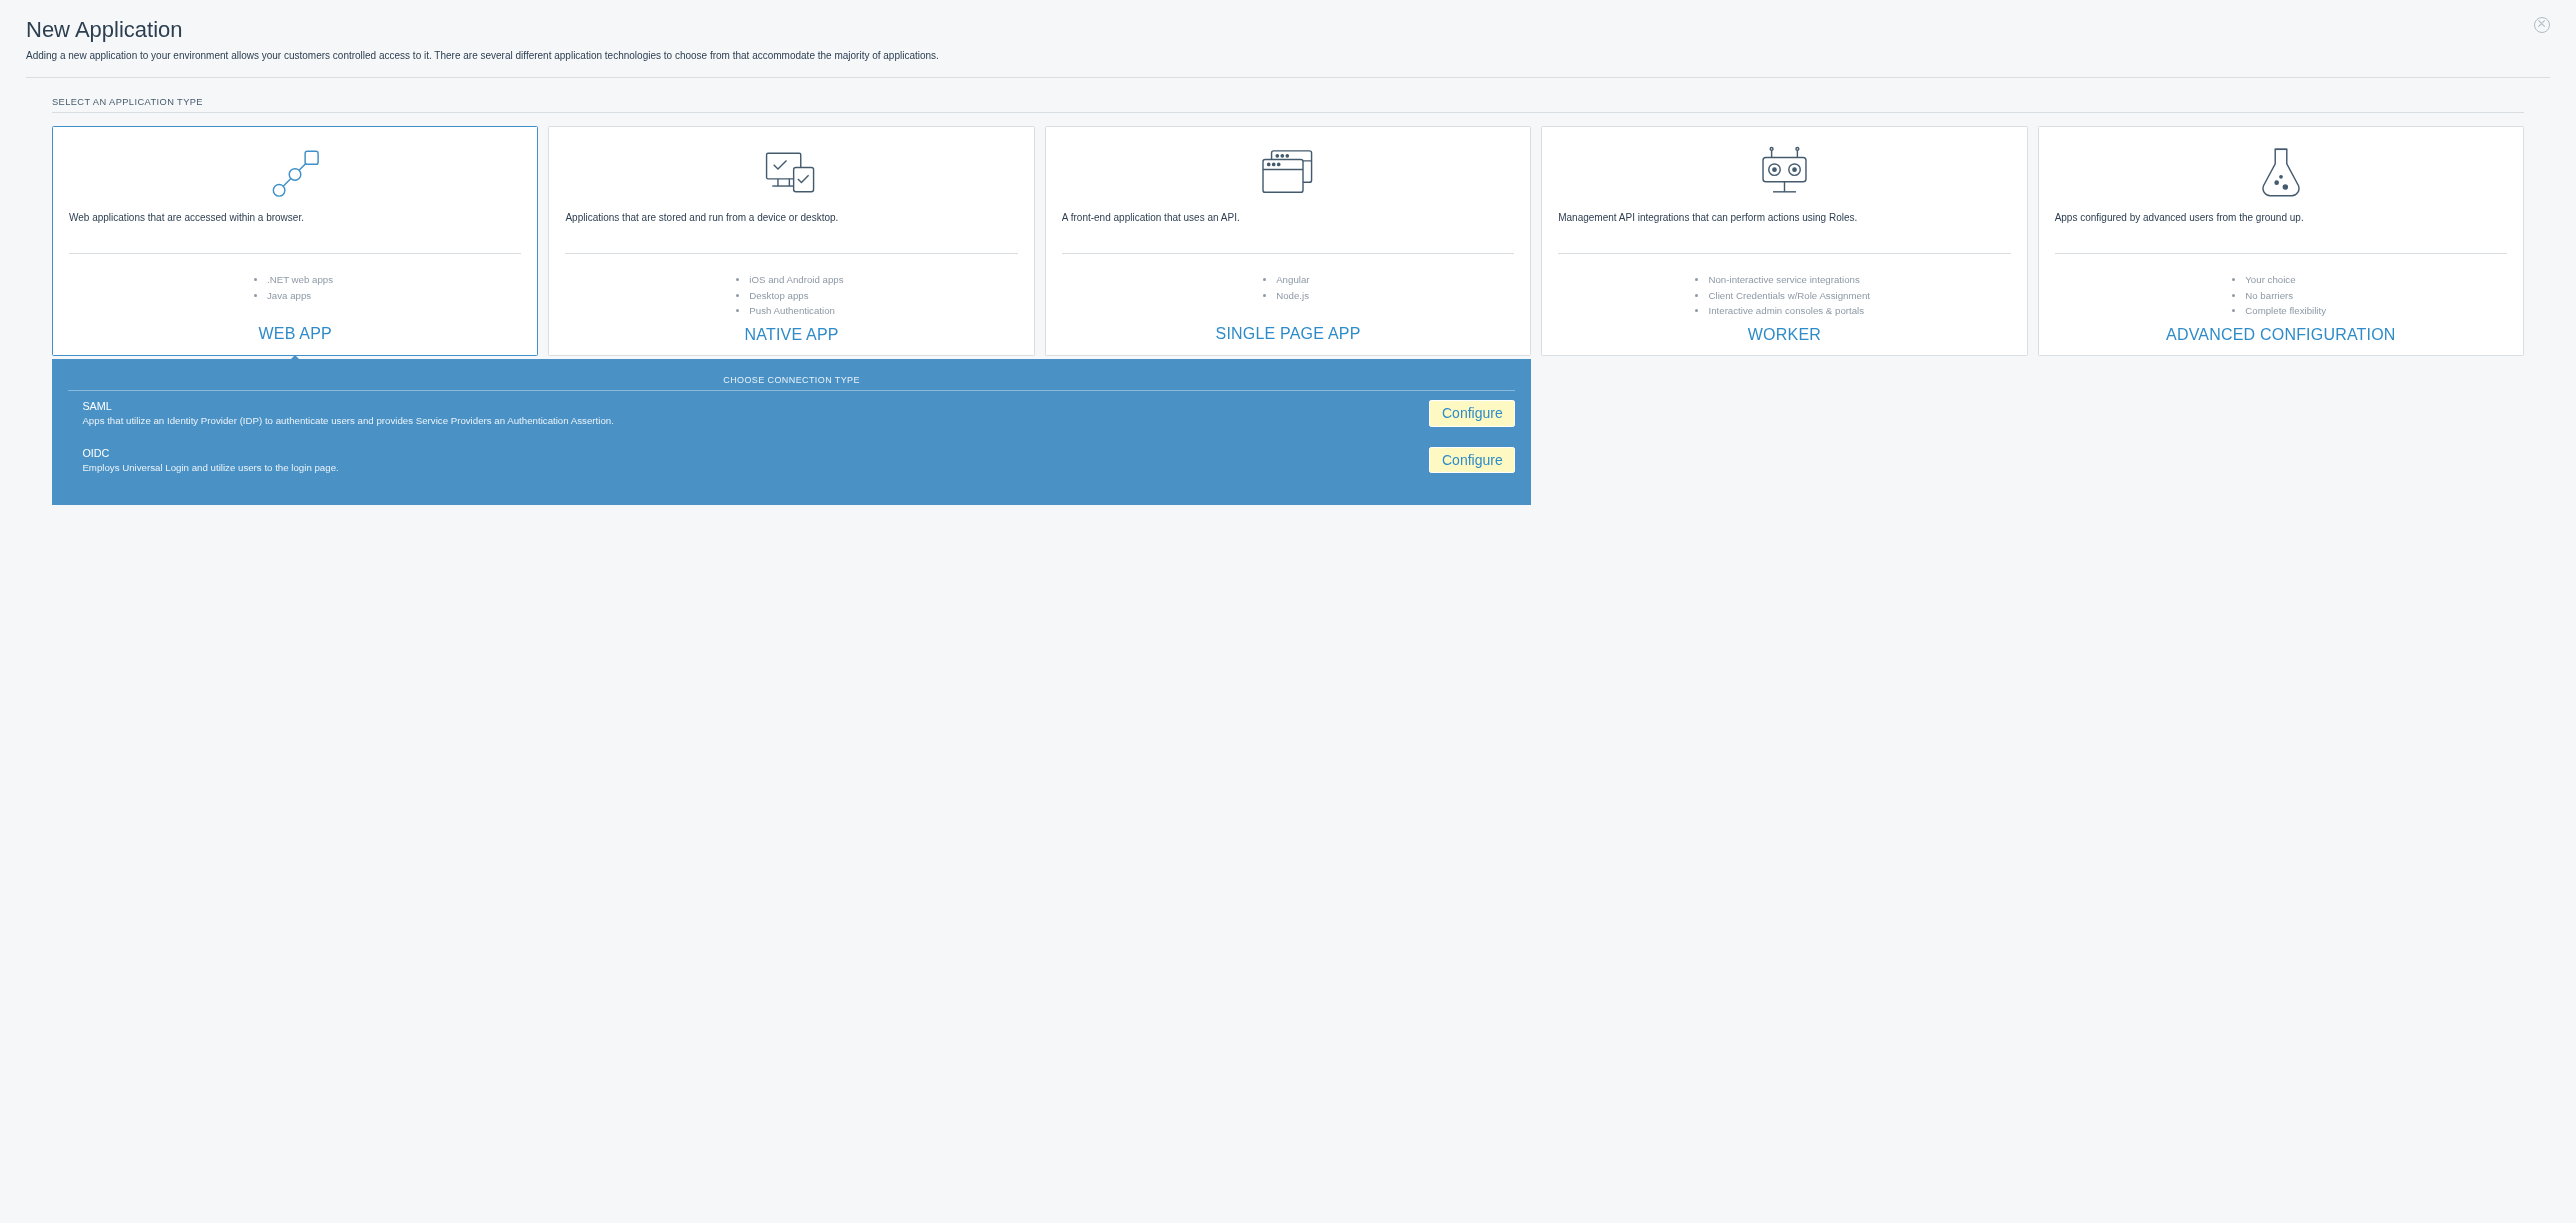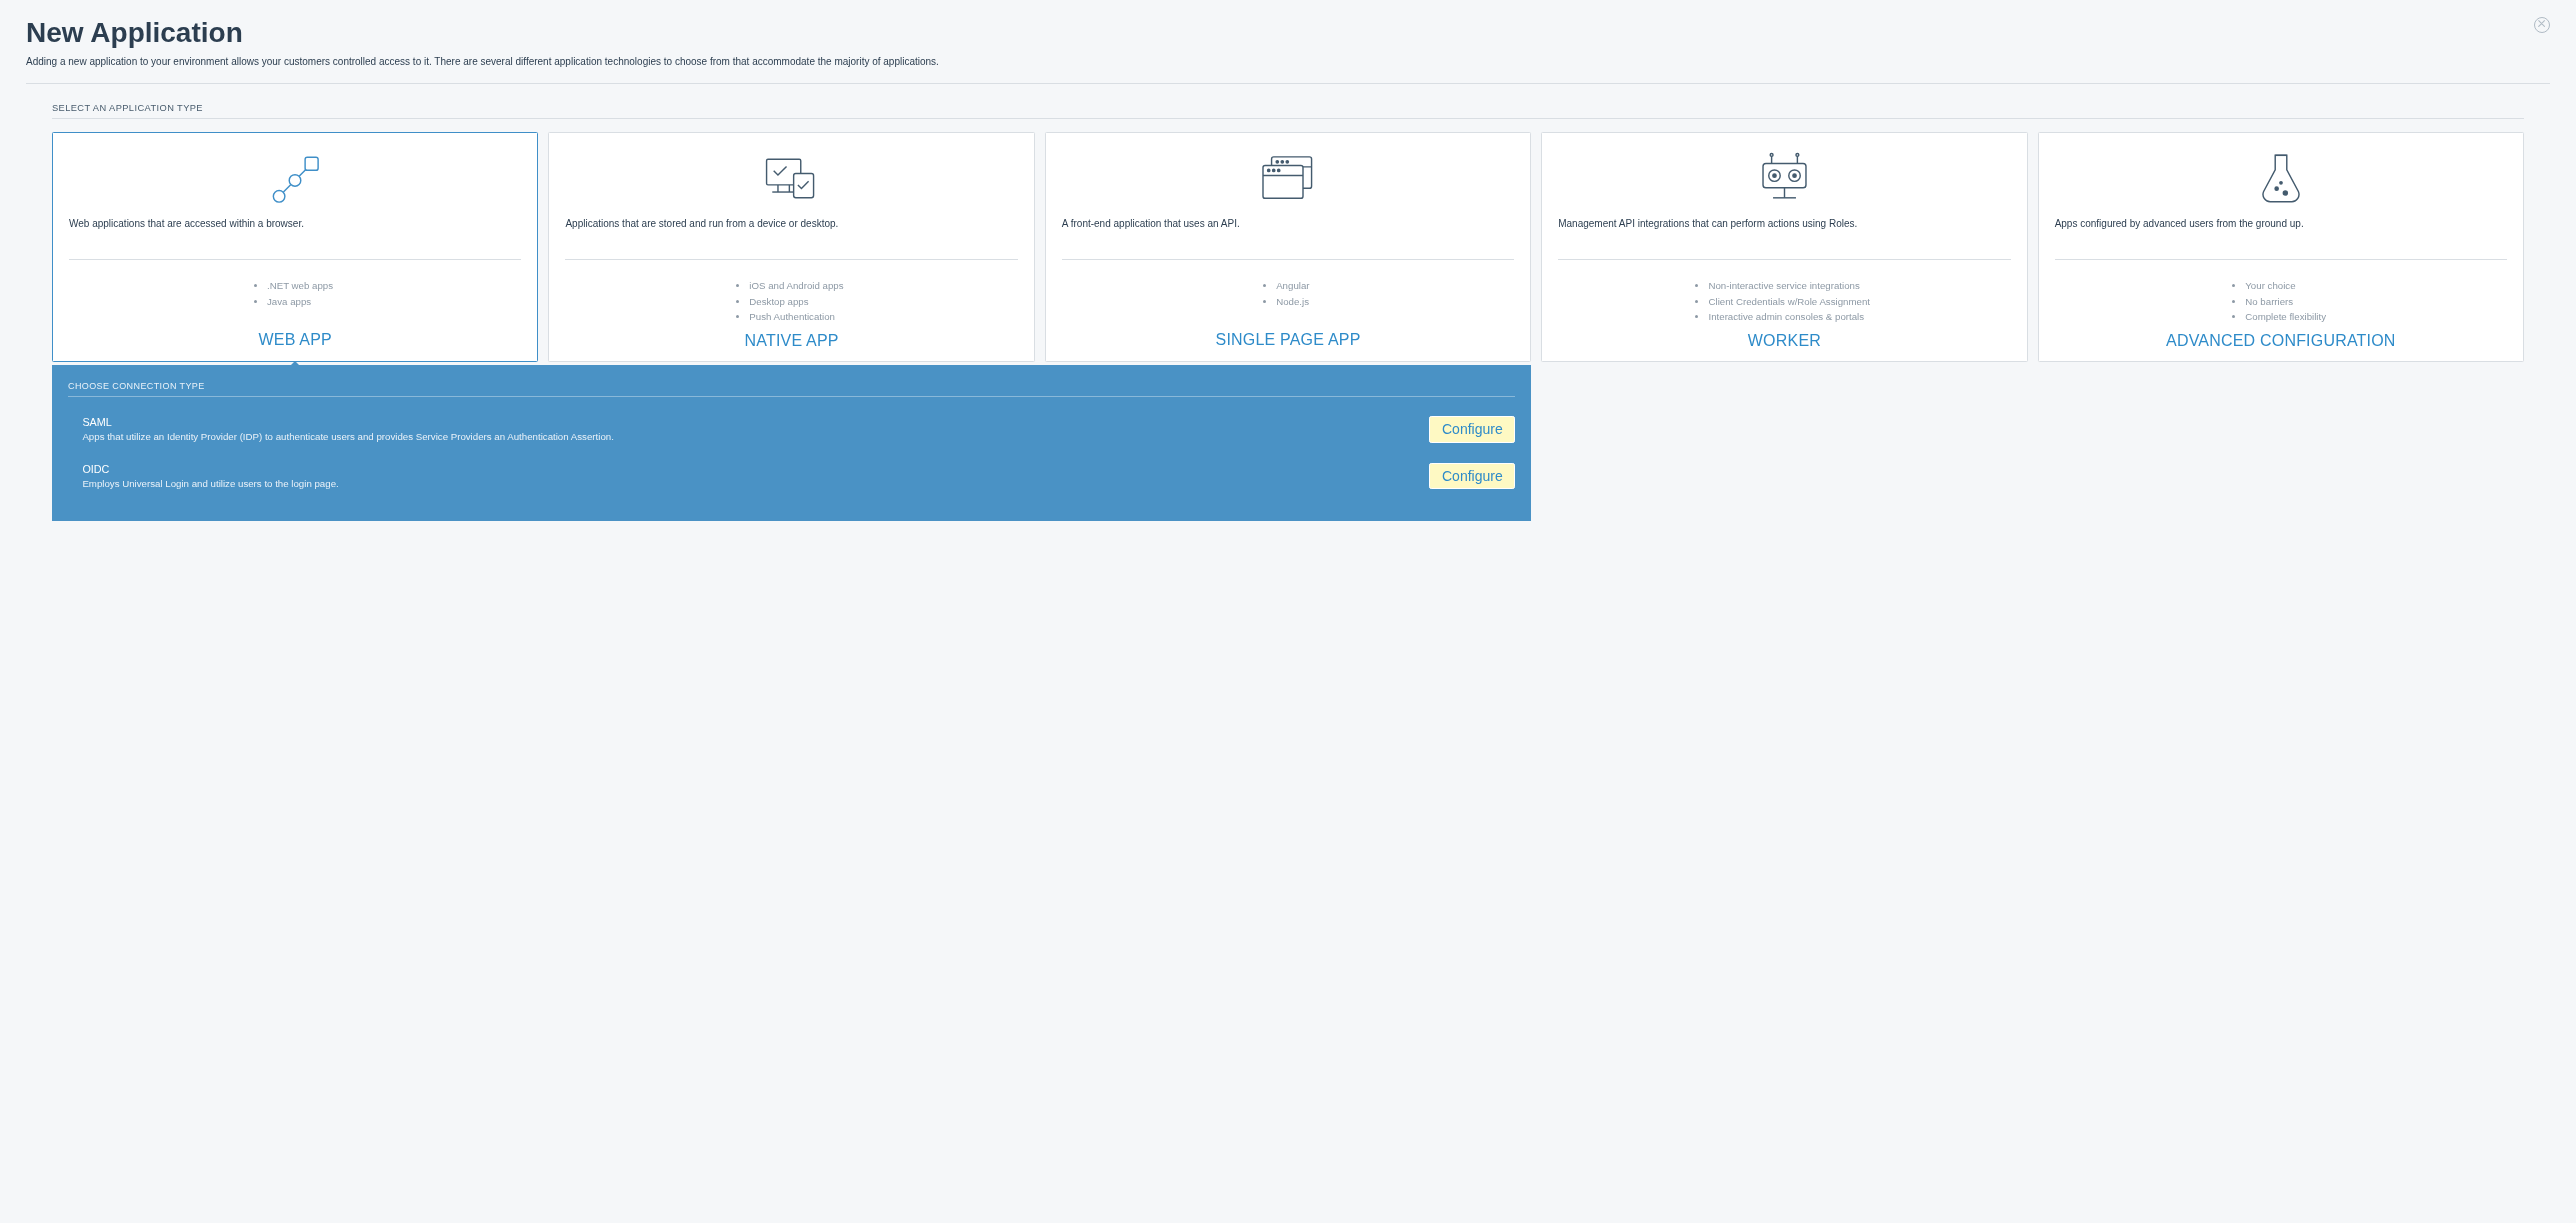--- a/index.html
+++ b/index.html
@@ -24,22 +24,22 @@
     display: flex;
     align-items: center;
     justify-content: center;
     cursor: pointer;
     color: #b0bbc5;
     font-size: 9.3px;
     line-height: 1;
     background: transparent;
   }
   .header .title {
-    font-size: 28px;
-    font-weight: 700;
+    font-size: 22px;
+    font-weight: 400;
     color: #2c3e50;
     margin-bottom: 7.2px;
   }
   .header .subtitle {
     font-size: 10px;
     color: #2c3e50;
     font-weight: 400;
   }
   .divider {
     height: 0.7px;
@@ -136,21 +136,22 @@
     color: #fff;
     padding: 16px 16px 20px;
     width: calc((100% - 40px) / 5 * 3 + 20px);
   }
   .connection-panel .panel-label {
     font-size: 9px;
     letter-spacing: 0.4px;
     color: #e9f2f9;
     padding-bottom: 5.8px;
     border-bottom: 0.7px solid rgba(255,255,255,0.35);
-    margin-bottom: 10px;
+    margin-bottom: 0;
+    text-align: center;
   }
   .conn-row {
     display: flex;
     justify-content: space-between;
     align-items: center;
     padding: 8.6px 0 11.5px;
   }
   .conn-row:first-of-type {
     border-bottom: 0.7px solid rgba(255,255,255,0.35);
     margin-bottom: 2.9px;

